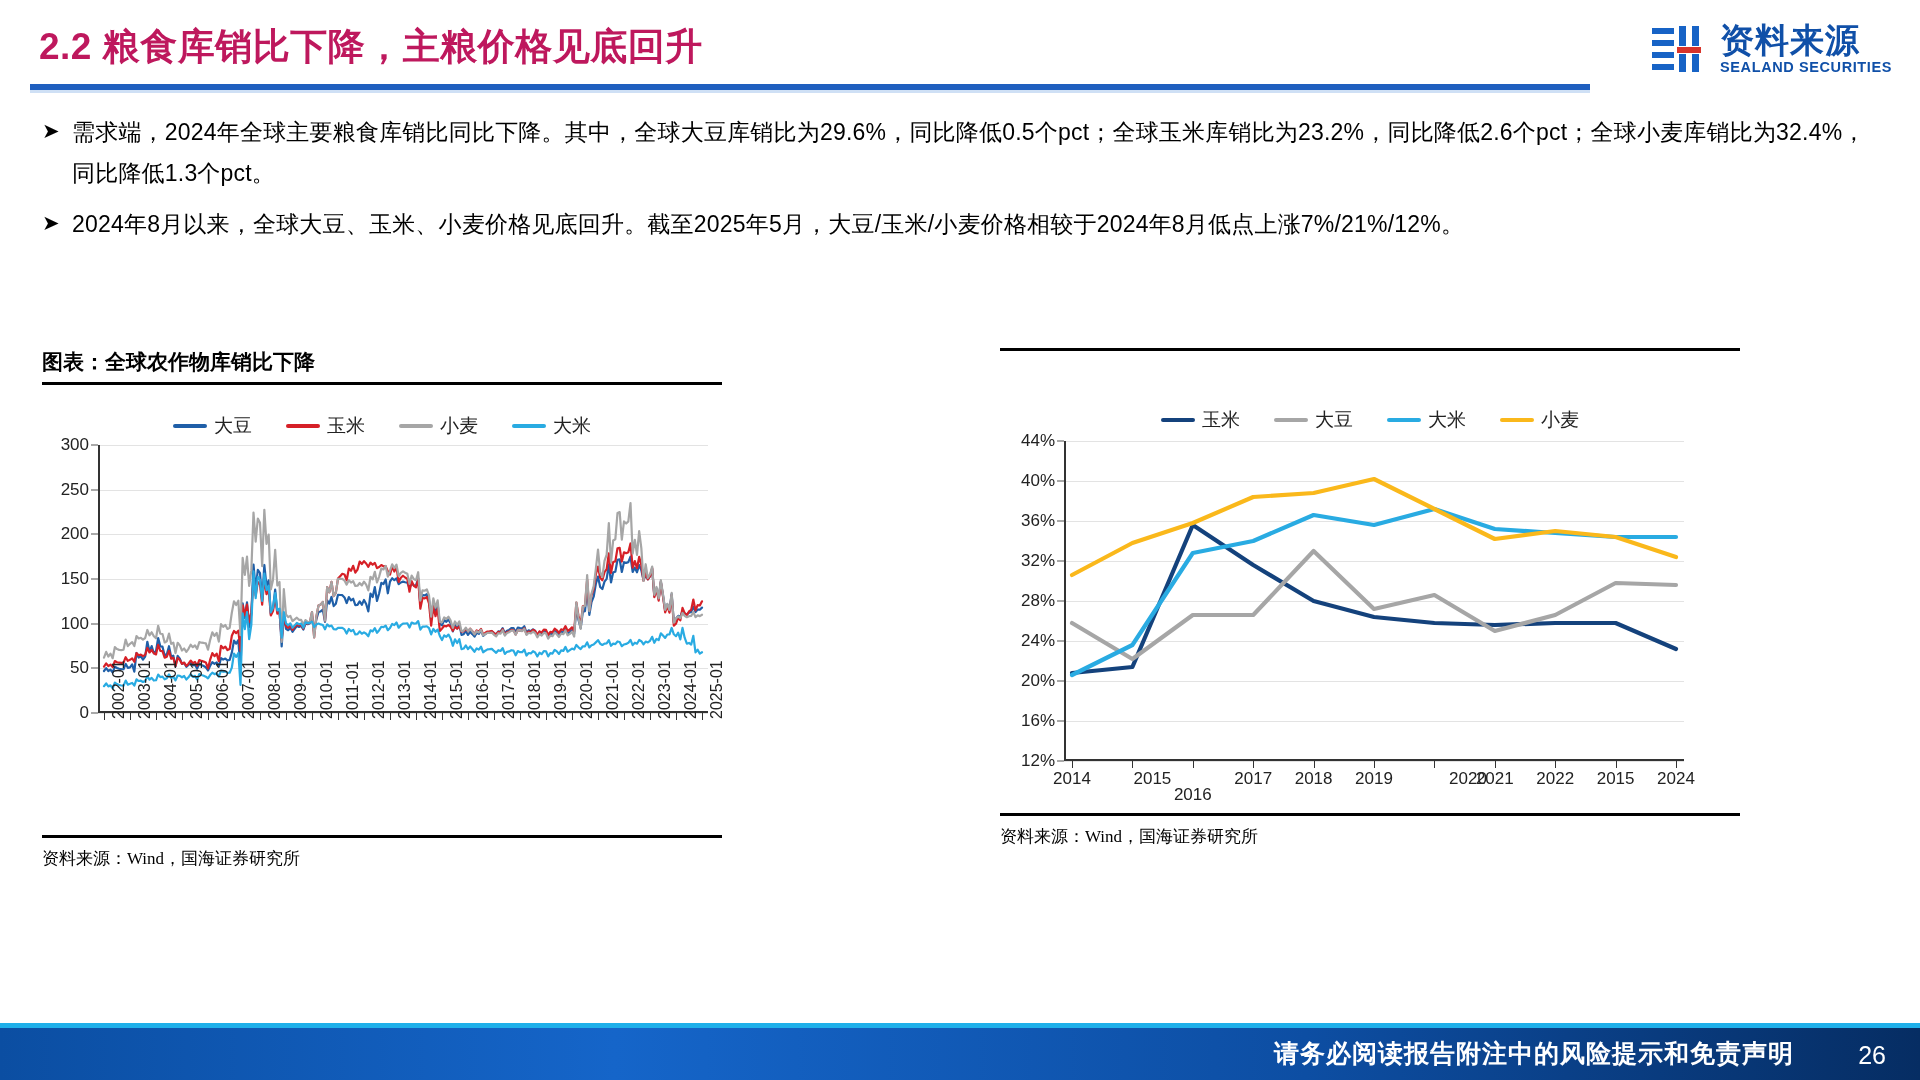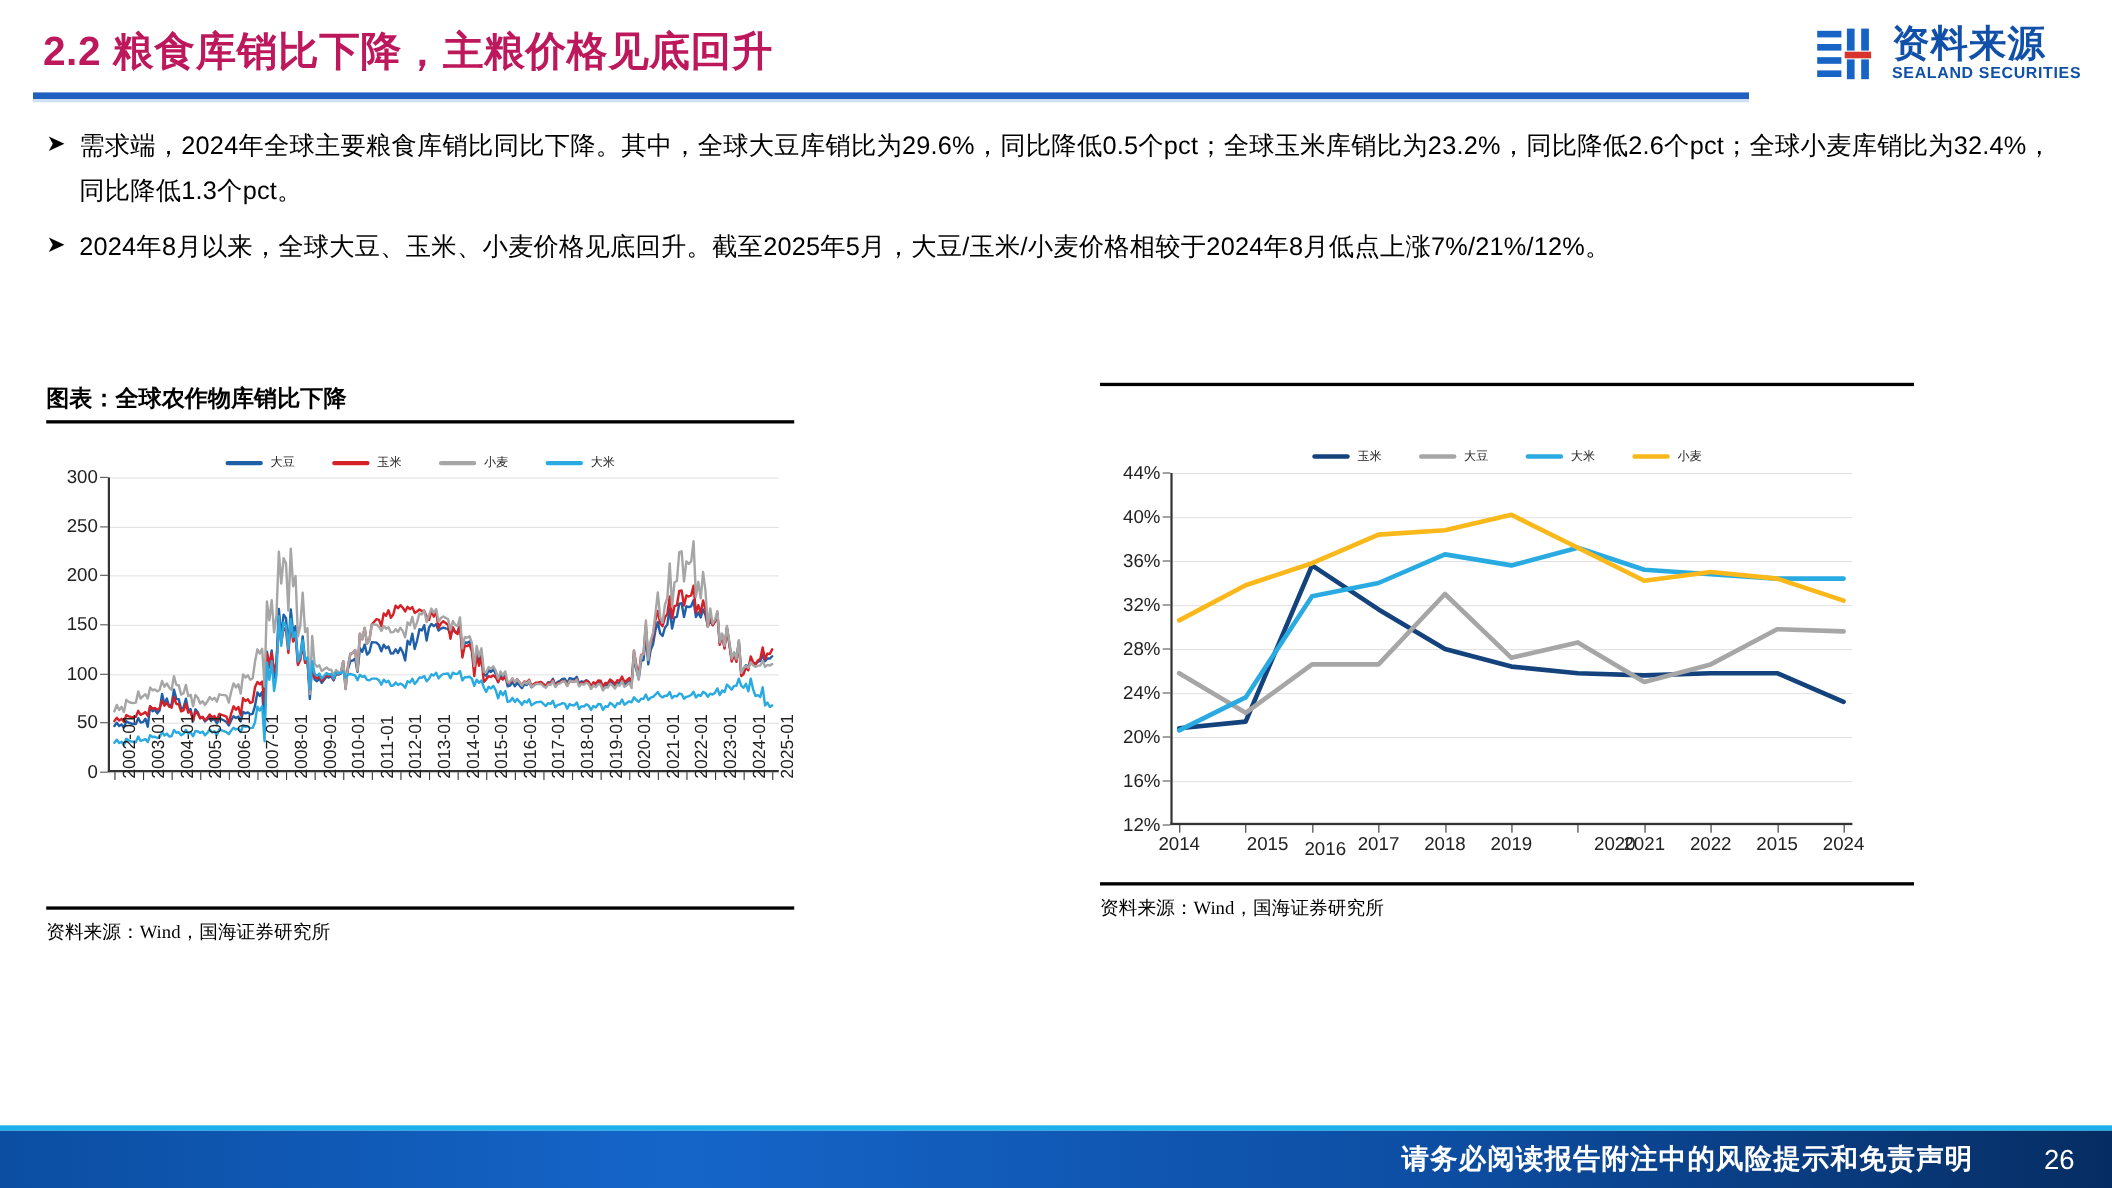--- a/index.html
+++ b/index.html
@@ -60,21 +60,21 @@
   .panel-source {
     font-size:17px; color:#000; line-height:1.5;
     font-family:"Liberation Serif","DejaVu Serif",serif;
   }
   .panel-bottom-rule { height:3px; background:#000; margin-bottom:8px; }
 
   .legend { display:flex; justify-content:center; align-items:center; gap:34px; }
   .legend-item { display:flex; align-items:center; gap:7px; }
   .legend-swatch { width:34px; height:4px; border-radius:2px; display:block; }
   .legend-label {
-    font-size:11px; color:#222;
+    font-size:19px; color:#222;
     font-family:"Liberation Serif","DejaVu Serif",serif;
   }
 
   .chart-area { position:relative; }
   .ytick {
     position:absolute; right:100%; margin-right:9px;
     font-size:17px; color:#222; transform:translateY(-50%); white-space:nowrap;
   }
   .ytick-mark {
     position:absolute; left:-7px; width:7px; height:1px; background:#555;
@@ -327,21 +327,21 @@
         <polyline points="8,182 68.4,218 128.8,174 189.2,174 249.60000000000002,110 310,168 370.4,154 430.79999999999995,190 491.20000000000005,174 551.6,142 612,144" fill="none" stroke="#A6A6A6" stroke-width="4.2" stroke-linejoin="round" stroke-linecap="round"></polyline>
         <polyline points="8,234 68.4,204 128.8,112.00000000000003 189.2,100 249.60000000000002,74 310,84 370.4,67.99999999999997 430.79999999999995,87.99999999999997 491.20000000000005,92.00000000000003 551.6,96 612,96" fill="none" stroke="#29ABE2" stroke-width="4.2" stroke-linejoin="round" stroke-linecap="round"></polyline>
         <polyline points="8,134 68.4,102.00000000000003 128.8,82.00000000000003 189.2,56 249.60000000000002,52 310,38 370.4,67.99999999999997 430.79999999999995,97.99999999999997 491.20000000000005,90 551.6,96 612,116" fill="none" stroke="#FAB81B" stroke-width="4.2" stroke-linejoin="round" stroke-linecap="round"></polyline>
       </svg>
       <div class="axis-left"></div>
       <div class="axis-bottom"></div>
     </div>
   <div id="chart-right-xlabels" style="position:relative; margin-left:64px; width:620px; height:34px;">
       <div class="xlabel-h" style="left: 8px; top: 8px;">2014</div>
       <div class="xlabel-h" style="left: 68.4px; top: 8px; margin-left: 20px;">2015</div>
-      <div class="xlabel-h" style="left: 128.8px; top: 12px; margin-left: 12px;">2016</div>
+      <div class="xlabel-h" style="left: 128.8px; top: 24px;">2016</div>
       <div class="xlabel-h" style="left: 189.2px; top: 8px;">2017</div>
       <div class="xlabel-h" style="left: 249.6px; top: 8px;">2018</div>
       <div class="xlabel-h" style="left: 310px; top: 8px;">2019</div>
       <div class="xlabel-h" style="left: 392px; top: 8px; margin-left: 12px;">2020</div>
       <div class="xlabel-h" style="left: 430.8px; top: 8px;">2021</div>
       <div class="xlabel-h" style="left: 491.2px; top: 8px;">2022</div>
       <div class="xlabel-h" style="left: 551.6px; top: 8px;">2015</div>
       <div class="xlabel-h" style="left: 612px; top: 8px;">2024</div>
     </div>
 

